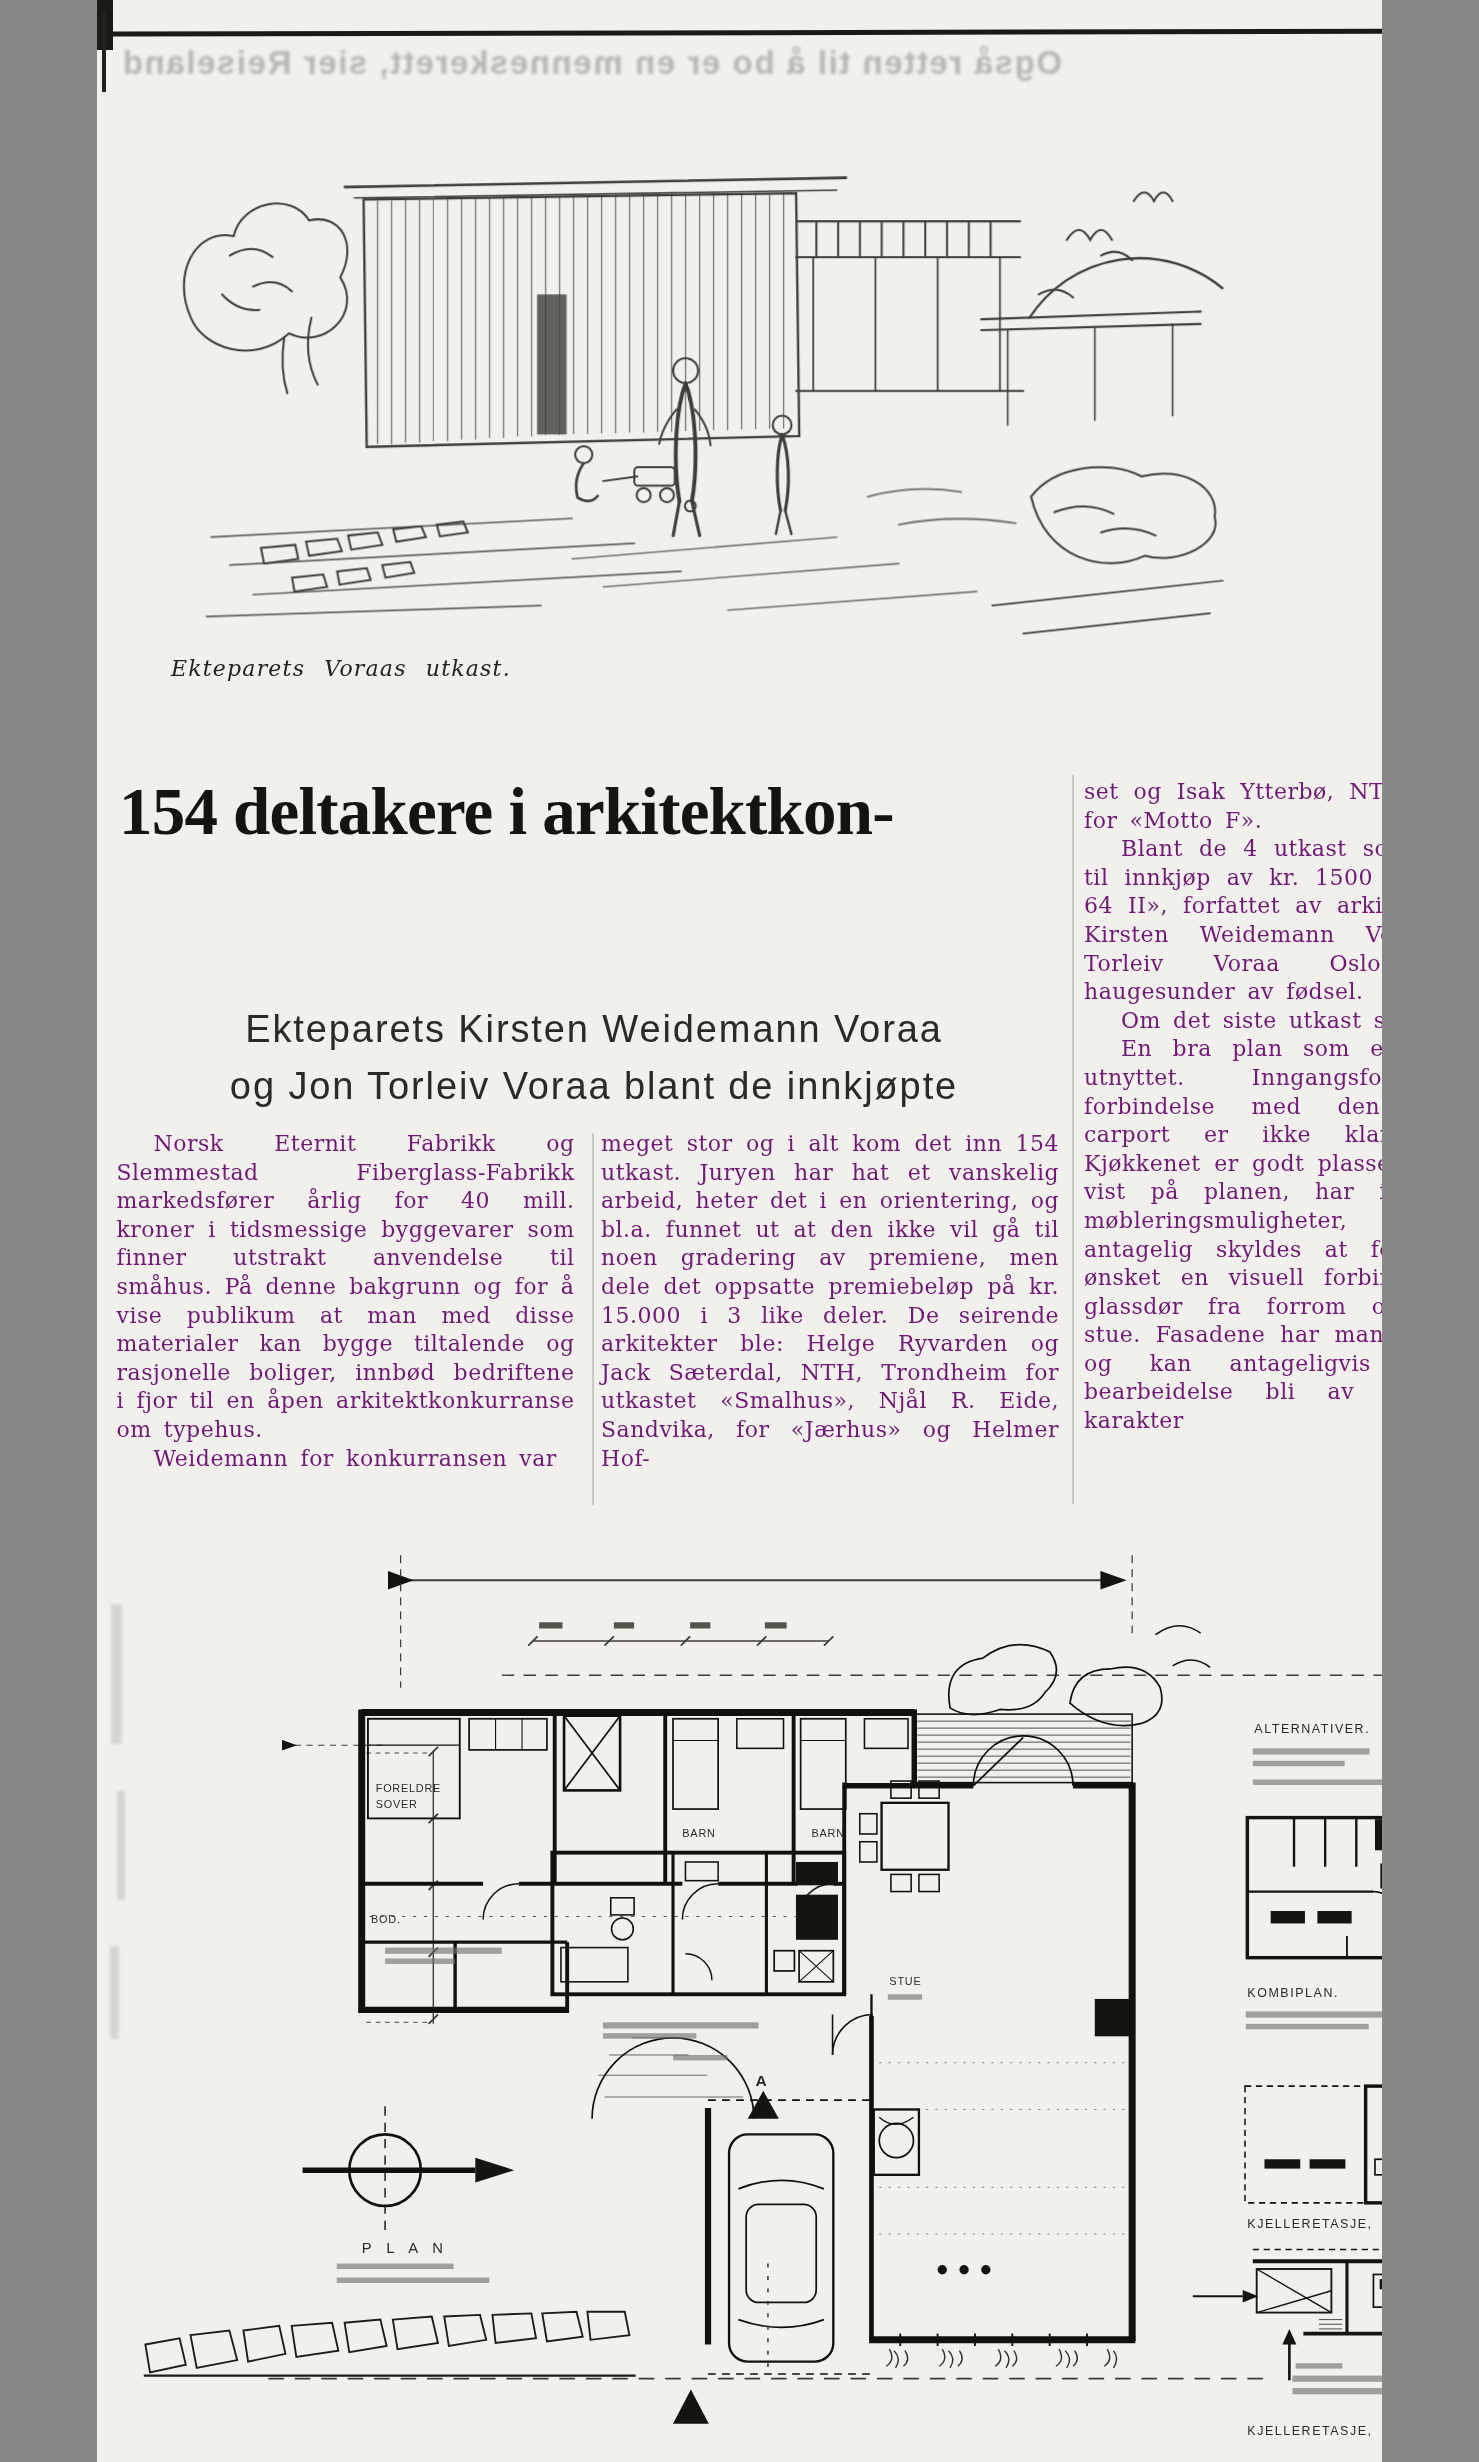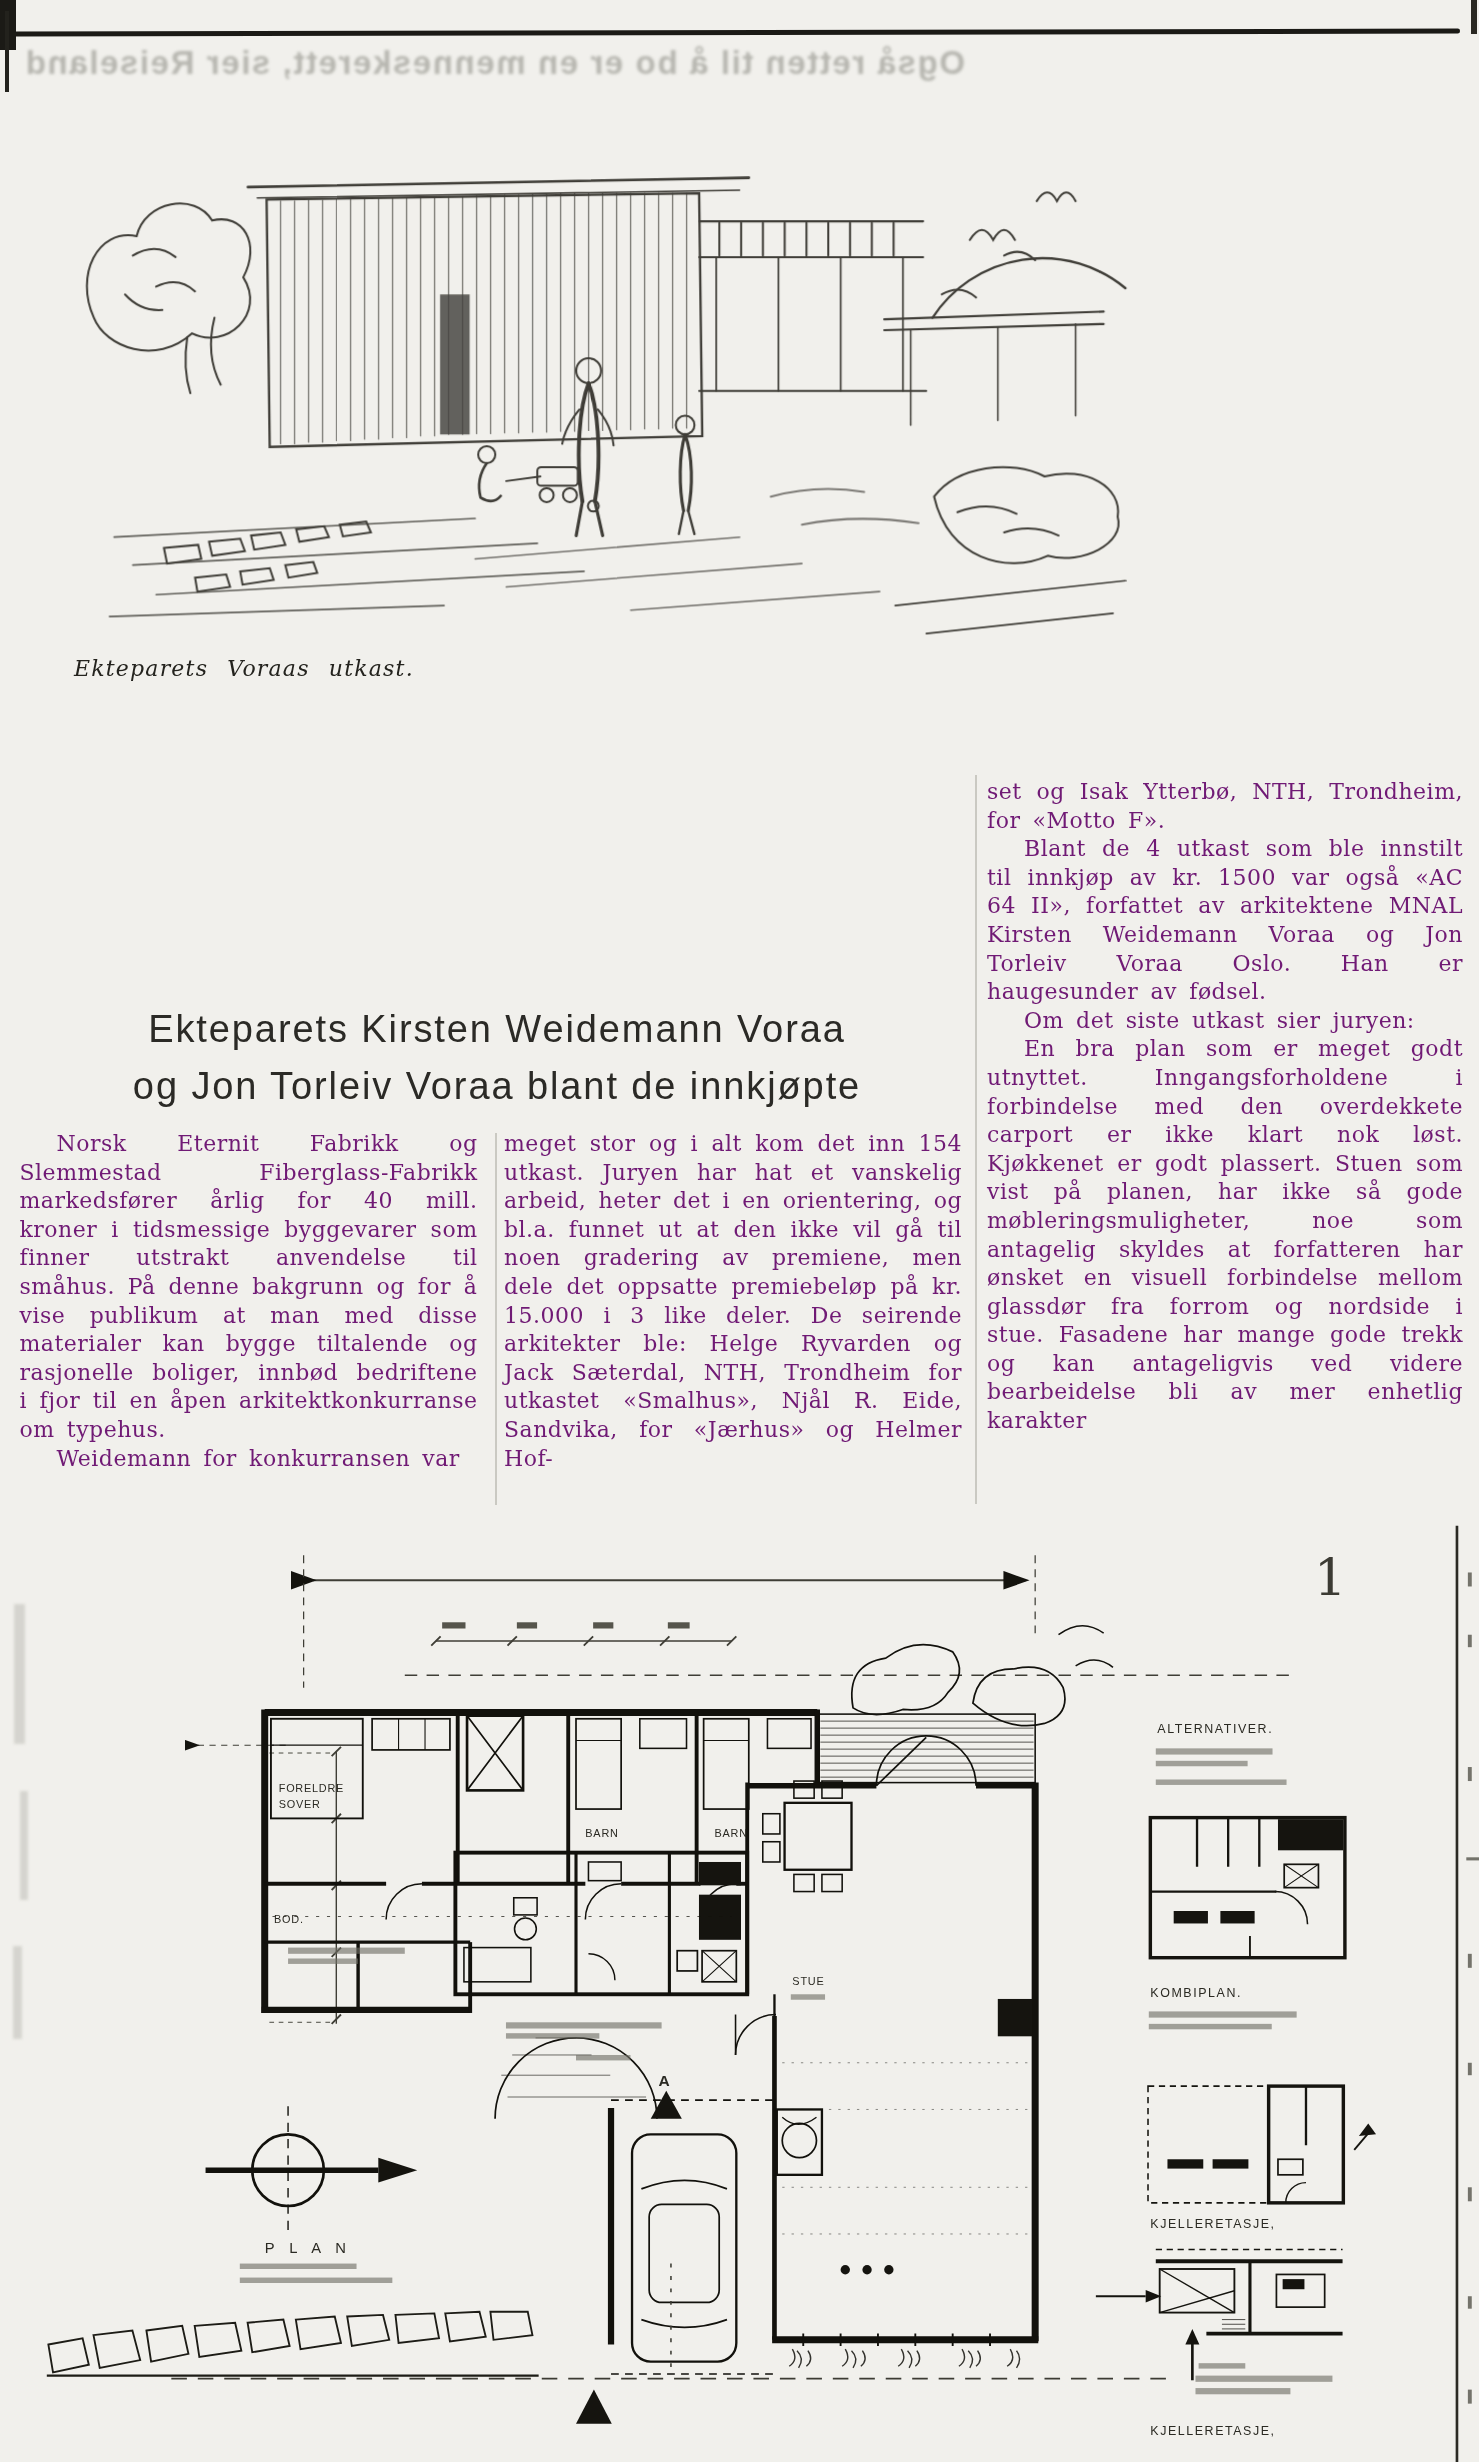--- a/index.html
+++ b/index.html
@@ -1,17 +1,17 @@
 <!DOCTYPE html>
 <html style="font-size:12.5px"><head>
 <meta charset="utf-8">
 <style>
   html,body{margin:0;padding:0;background:#888;}
   #page{
-    position:relative;width:1479px;height:2462px;margin:0 auto;
+    position:relative;width:1285px;height:2462px;margin:0 auto;
     background:#f1f0ec;overflow:hidden;
     font-family:"DejaVu Serif",serif;color:#1c1b17;
   }
   
   .top-rule{position:absolute;left:14px;top:30px;width:1446px;height:4.7px;background:#1b1a16;border-radius:2.3px;transform:rotate(-0.12deg);}
   .corner-blob{position:absolute;left:0;top:0;width:15.6px;height:50px;background:#1b1a16;}
   .left-edge-bar{position:absolute;left:5.4px;top:11px;width:3.9px;height:81px;background:#23221d;}
   .right-edge-nub{position:absolute;left:1471px;top:0;width:6.2px;height:34px;background:#2a2923;}
   .bleed{
     position:absolute;left:70px;top:44px;width:895px;text-align:center;
@@ -125,20 +125,21 @@
       <path d="M1150,560 C1180,520 1250,512 1292,534 C1346,520 1392,548 1386,586 C1396,620 1340,648 1296,636 C1244,660 1168,640 1150,560 Z" stroke-width="2.6"></path>
       <path d="M1180,580 q40,-16 76,2 M1240,606 q36,-12 70,4"></path>
       <path d="M1100,700 L1396,668 M1140,736 L1380,710" stroke-width="2.2"></path>
       <path d="M940,560 q60,-16 120,-6 M980,596 q70,-14 150,-2" opacity=".65"></path>
     </g>
   </svg>
 
   <div class="caption">Ekteparets Voraas utkast.</div>
 
   <h1 class="headline" style="margin:0;font-weight:bold;">
+    <span class="hl">154 deltakere i arkitektkon-</span>
   </h1>
   <div class="subhead">
     <div>Ekteparets Kirsten Weidemann Voraa</div>
     <div>og Jon Torleiv Voraa blant de innkjøpte</div>
   </div>
 
   <div class="col" id="col-0">
       <p class="ind">Norsk Eternit Fabrikk og Slemmestad Fiberglass-Fabrikk markedsfører årlig for 40 mill. kroner i tidsmessige byggevarer som finner utstrakt anvendelse til småhus. På denne bakgrunn og for å vise publikum at man med disse materialer kan bygge tiltalende og rasjonelle boliger, innbød bedriftene i fjor til en åpen arkitektkonkurranse om typehus.</p>
       <p class="ind">Weidemann for konkurransen var</p>
     </div>

